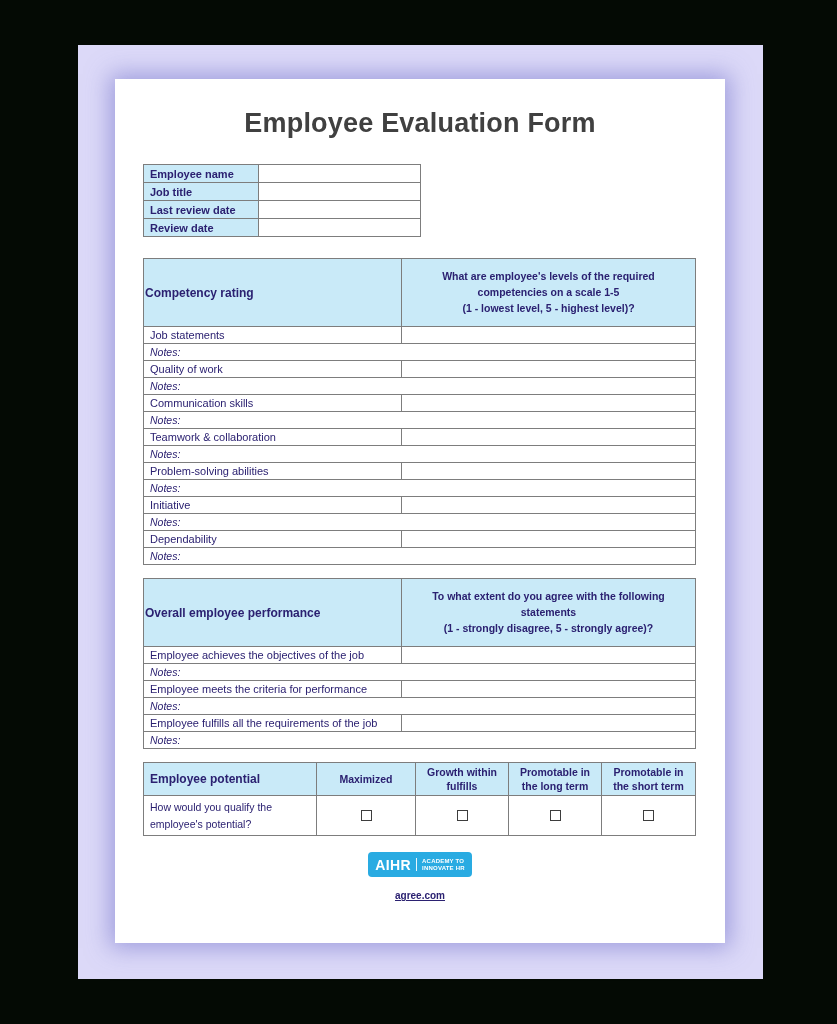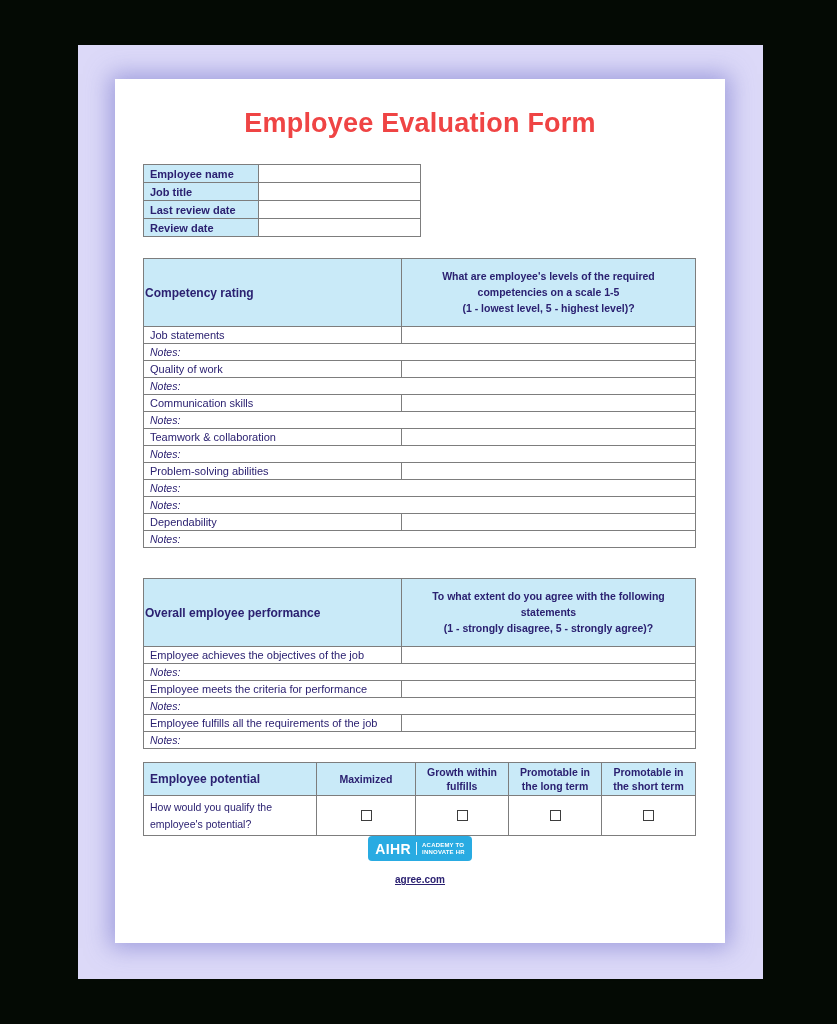--- a/index.html
+++ b/index.html
@@ -10,28 +10,28 @@
     overflow:hidden;
   }
   .canvas{position:relative;width:837px;height:1024px;background:#040a04;overflow:hidden;}
   .mat{position:absolute;left:78px;top:45px;width:685px;height:934px;background:#dcd9f8;}
   .page{
     position:absolute;left:37px;top:34px;width:610px;height:864px;background:#ffffff;
     box-shadow:0 0 22px 5px rgba(108,108,198,0.55);
   }
   .title{
     position:absolute;top:29px;left:0;width:100%;margin:0;
-    text-align:center;font-size:27px;font-weight:bold;color:#ef4444;letter-spacing:0.2px;
+    text-align:center;font-size:27px;font-weight:bold;color:#404040;letter-spacing:0.2px;
   }
   .section{position:absolute;left:28px;width:552px;}
   #info-section{top:85px;display:flex;align-items:center;}
   #competency-section{top:179px;}
   #performance-section{top:499px;}
   #potential-section{top:683px;}
-  #logo-section{top:757px;left:0;width:610px;text-align:center;}
+  #logo-section{top:773px;left:0;width:610px;text-align:center;}
 
   table{border-collapse:collapse;table-layout:fixed;}
   td{border:1px solid #7d7d7d;color:#2b2171;overflow:hidden;box-sizing:border-box;}
   .info-table{border:1.5px solid #5c5c5c;}
   .info-table td{height:18px;font-size:11px;font-weight:bold;padding:0 2px 0 6px;vertical-align:middle;}
   .label-cell{background:#c9eaf8;}
   .value-cell{background:#ffffff;}
 
   .main-table{width:552px;border:1.5px solid #5c5c5c;}
   .head-left{
@@ -140,20 +140,24 @@
           </tr>
           <tr>
             <td class="notes-cell" colspan="2">Notes:</td>
           </tr>
           <tr>
             <td class="item-cell">Problem-solving abilities</td>
             <td class="blank-cell"></td>
           </tr>
           <tr>
             <td class="notes-cell" colspan="2">Notes:</td>
+          </tr>
+          <tr>
+            <td class="item-cell">Initiative</td>
+            <td class="blank-cell"></td>
           </tr>
           <tr>
             <td class="notes-cell" colspan="2">Notes:</td>
           </tr>
           <tr>
             <td class="item-cell">Dependability</td>
             <td class="blank-cell"></td>
           </tr>
           <tr>
             <td class="notes-cell" colspan="2">Notes:</td>

